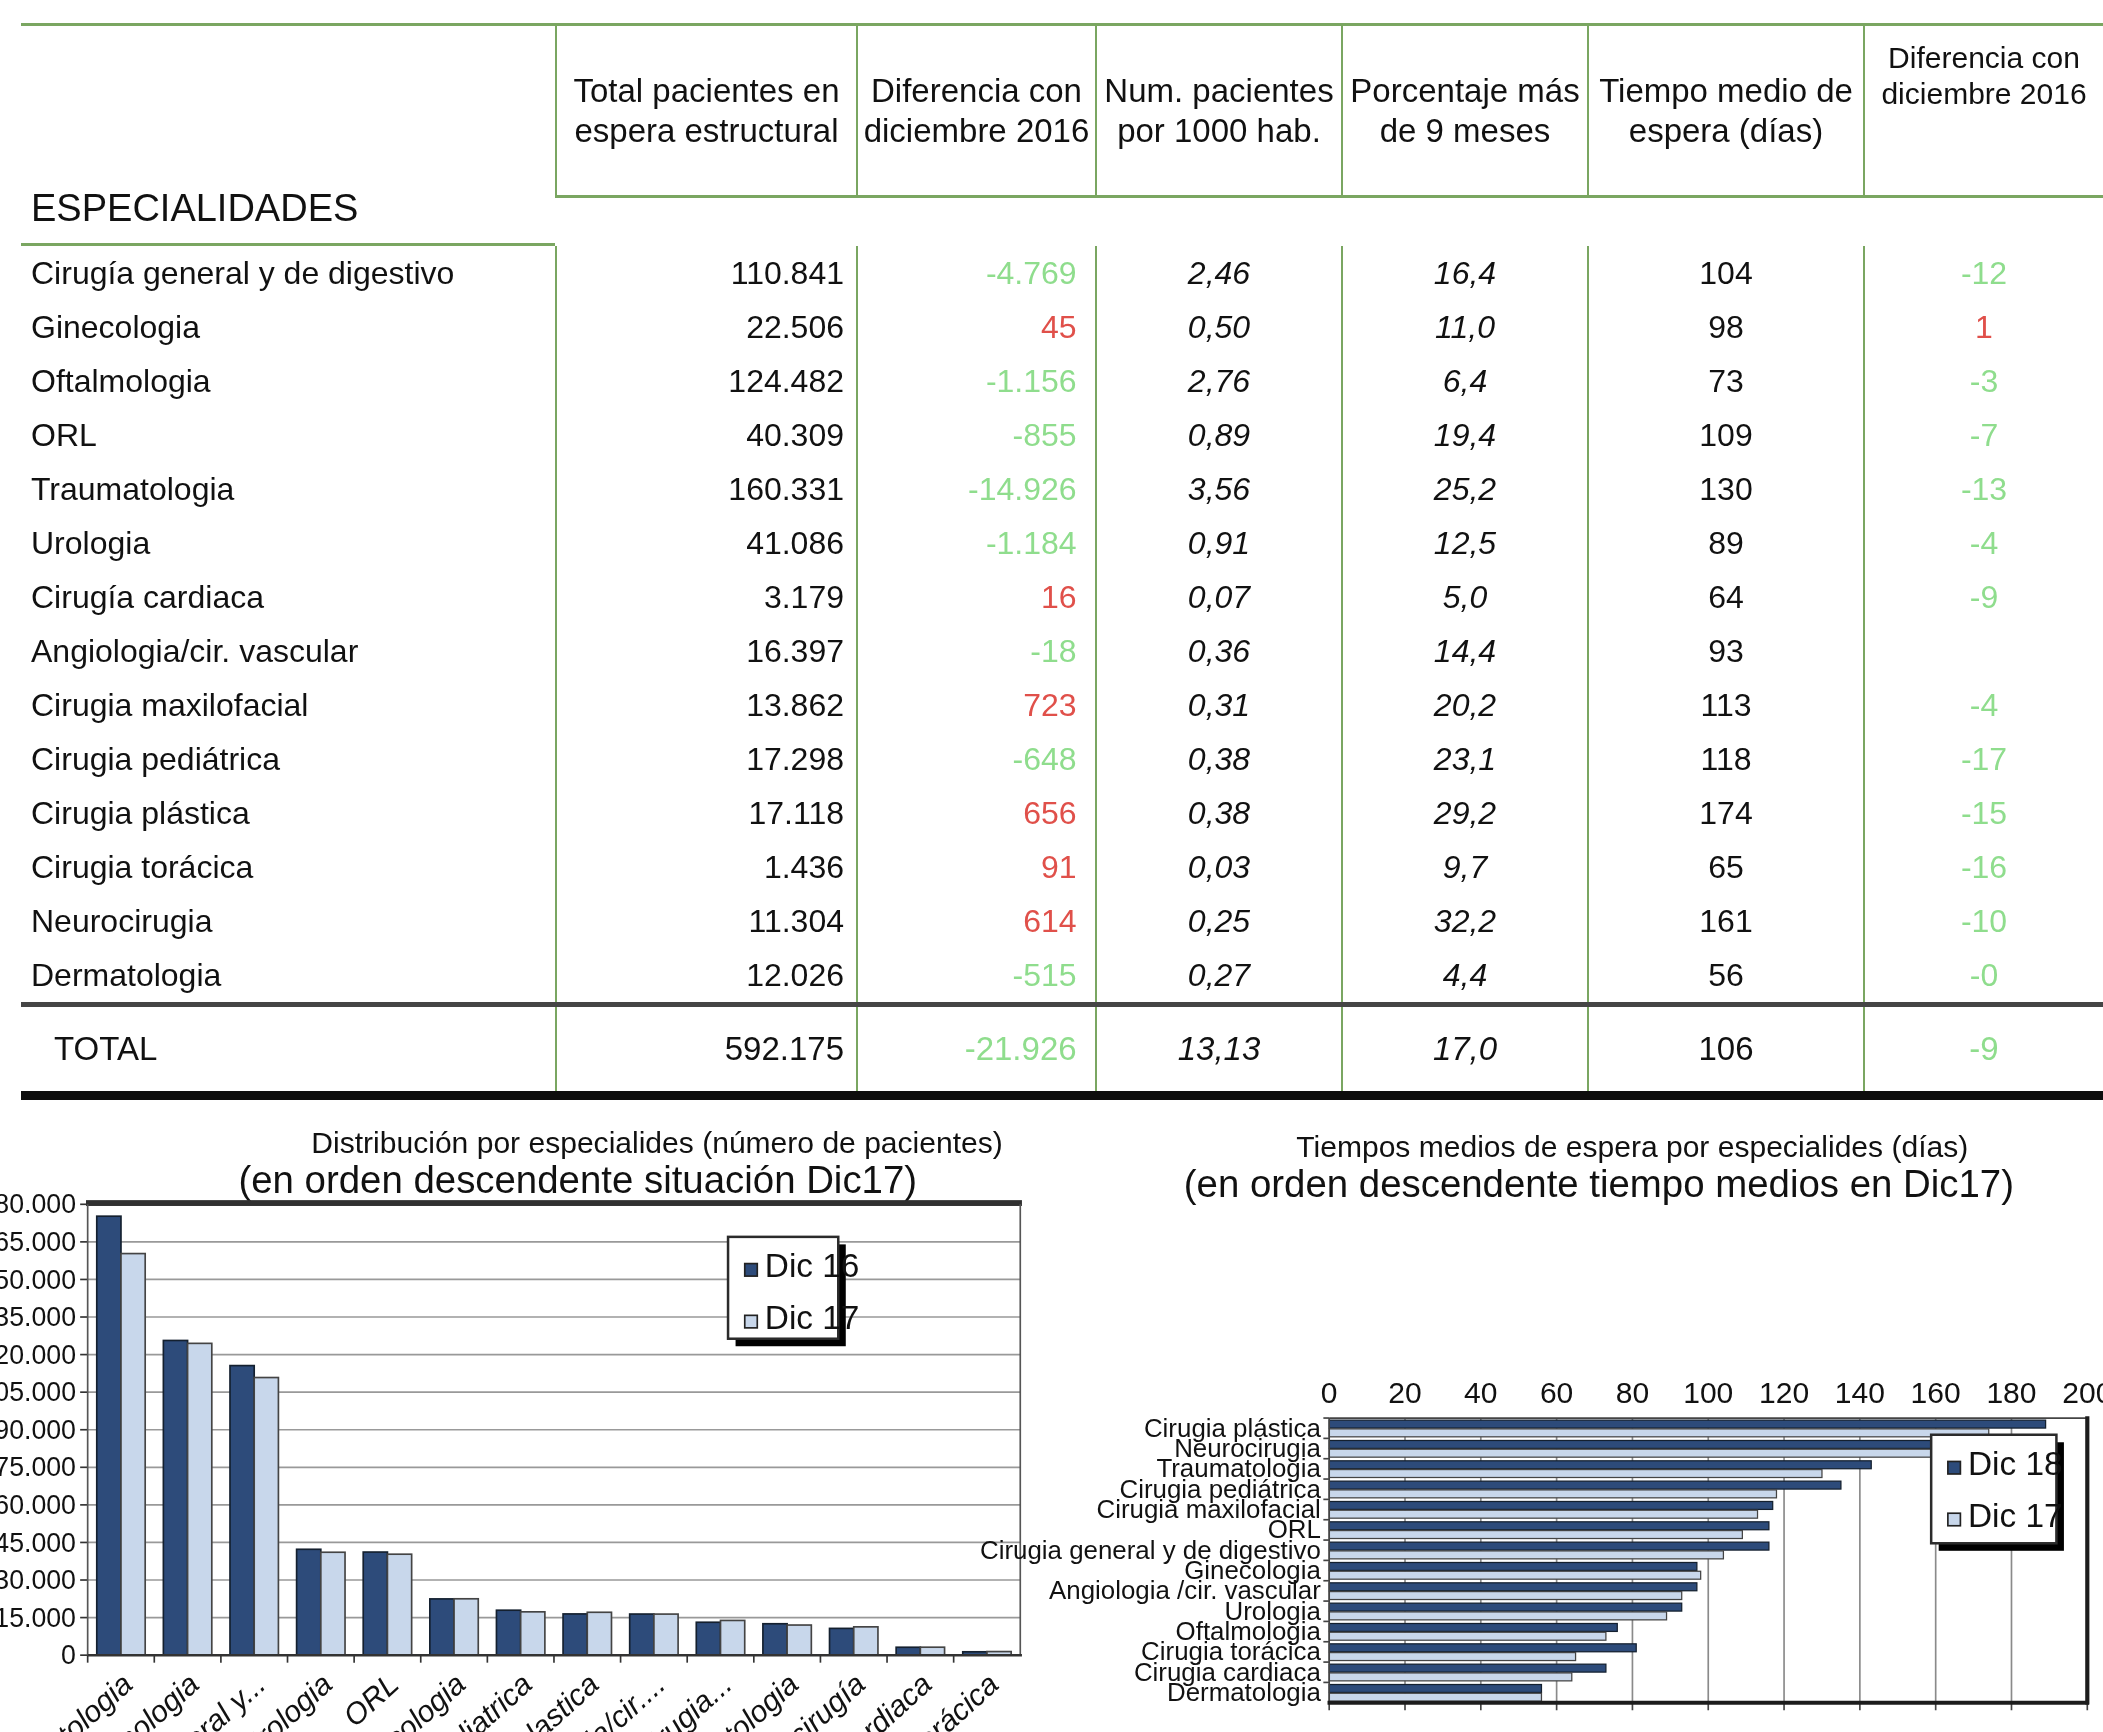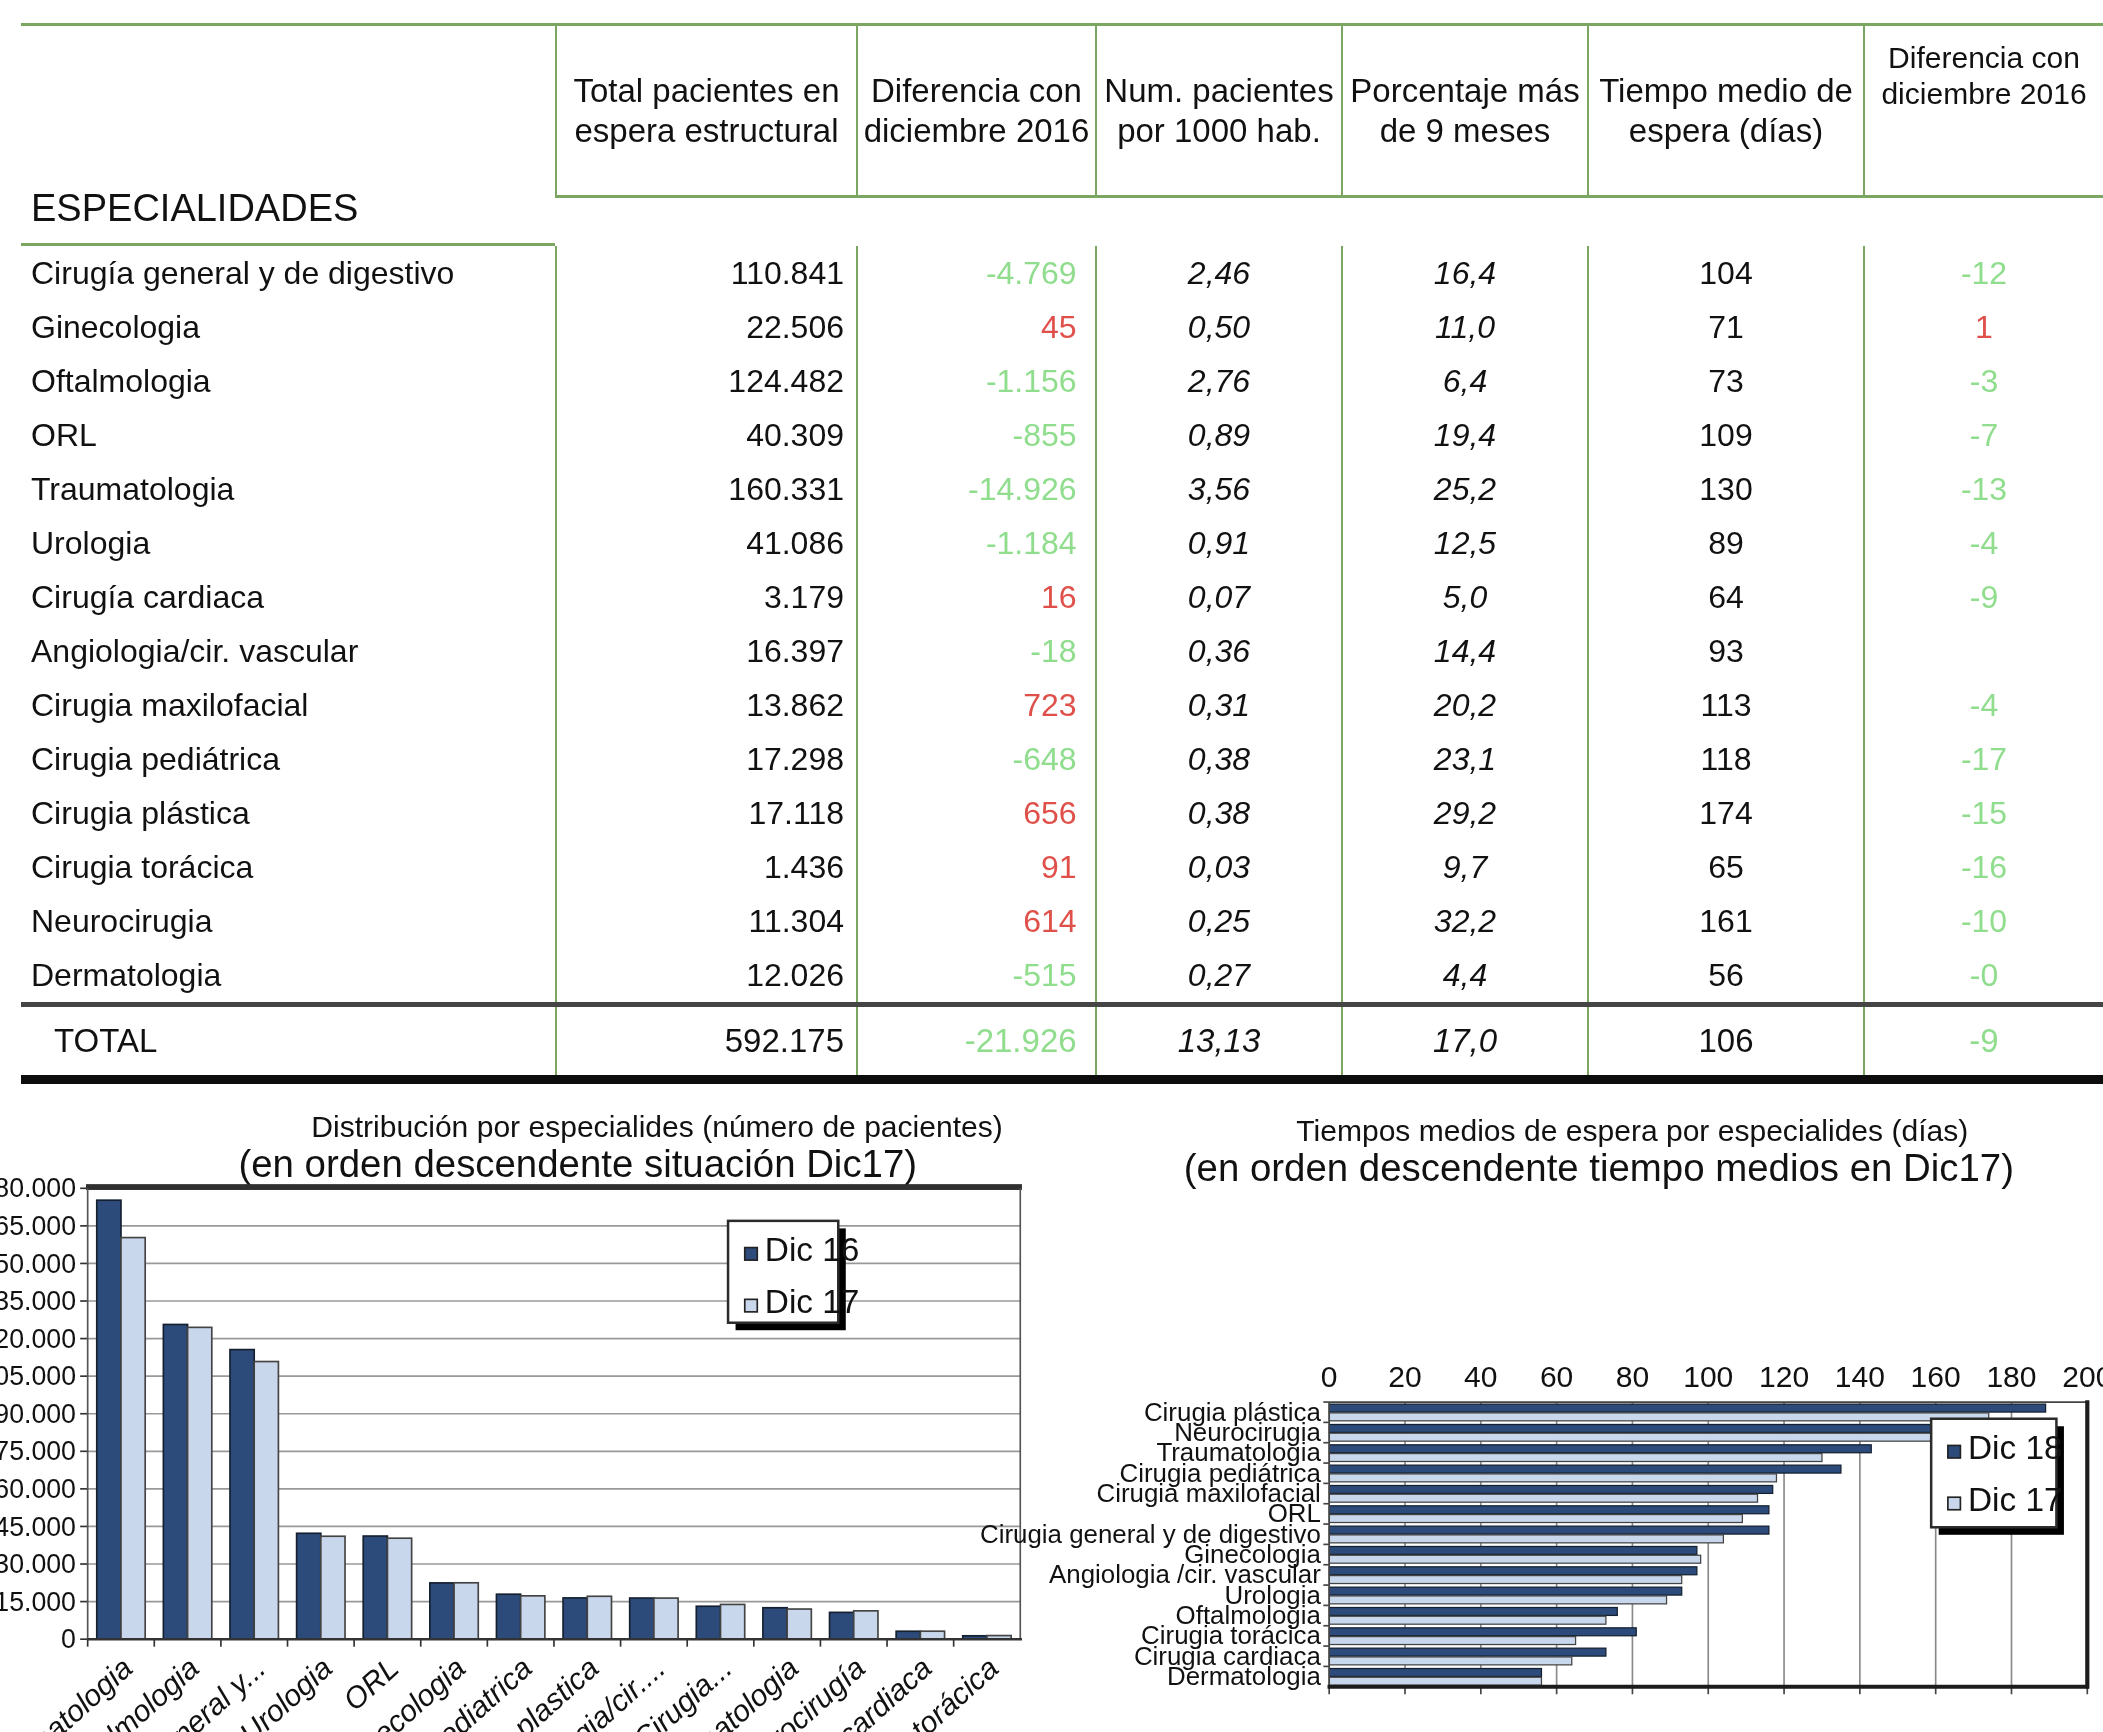--- a/index.html
+++ b/index.html
@@ -16,21 +16,21 @@
   .tbl{display:grid;grid-template-columns:534px 301px 239px 246px 246px 276px 240px;
        border-top:3.3px solid var(--grn);}
   .hc,.cell{box-sizing:border-box;display:flex;align-items:center;}
   .hc{height:172px;border-bottom:3.3px solid var(--grn);font-size:33px;line-height:1.22;
       justify-content:center;text-align:center;}
   .hc.h0{justify-content:flex-start;align-items:flex-end;text-align:left;
          font-size:38px;padding:0 0 11.7px 10px;margin-top:48px;}
   .hc.h6{align-items:flex-start;padding-top:13.4px;font-size:30px;}
   .vl{border-left:2.5px solid var(--grn);}
   .cell{height:54px;font-size:32px;}
-  .tcell{height:68px;font-size:33px;}
+  .tcell{height:84px;font-size:33px;}
   .al{justify-content:flex-start;padding-left:10px;}
   .ar{justify-content:flex-end;padding-right:12px;}
   .ar2{justify-content:flex-end;padding-right:18.4px;}
   .ac{justify-content:center;}
   .it{font-style:italic;}
   .g{color:var(--greentxt);}
   .r{color:var(--redtxt);}
   .sepdark{grid-column:1/-1;height:5px;background:#454545;}
   .sepblack{grid-column:1/-1;height:8.3px;background:#0d0d0d;}
   .tcell.c0{padding-left:33px;}
@@ -57,21 +57,21 @@
         <div class="cell ar2 g vl">-4.769</div>
         <div class="cell ac it vl">2,46</div>
         <div class="cell ac it vl">16,4</div>
         <div class="cell ac vl">104</div>
         <div class="cell ac g vl">-12</div>
         <div class="cell al">Ginecologia</div>
         <div class="cell ar vl">22.506</div>
         <div class="cell ar2 r vl">45</div>
         <div class="cell ac it vl">0,50</div>
         <div class="cell ac it vl">11,0</div>
-        <div class="cell ac vl">71</div>
+        <div class="cell ac vl">98</div>
         <div class="cell ac r vl">1</div>
         <div class="cell al">Oftalmologia</div>
         <div class="cell ar vl">124.482</div>
         <div class="cell ar2 g vl">-1.156</div>
         <div class="cell ac it vl">2,76</div>
         <div class="cell ac it vl">6,4</div>
         <div class="cell ac vl">73</div>
         <div class="cell ac g vl">-3</div>
         <div class="cell al">ORL</div>
         <div class="cell ar vl">40.309</div>

